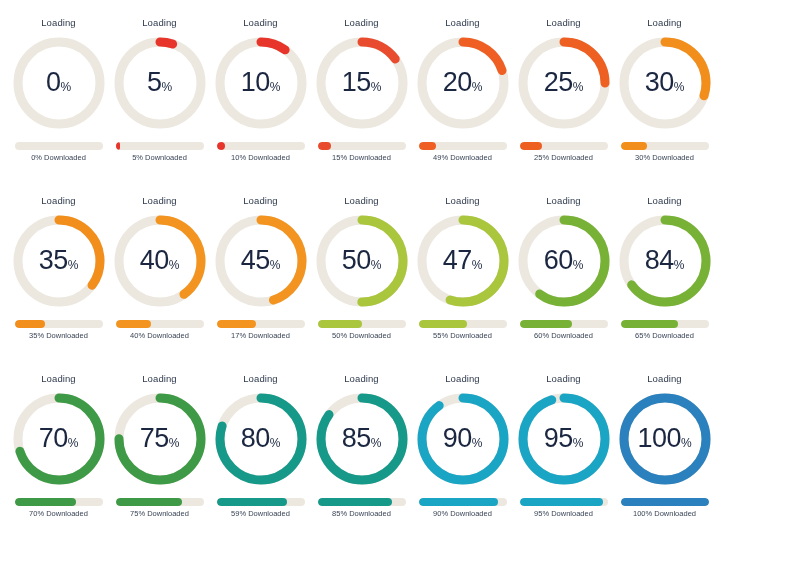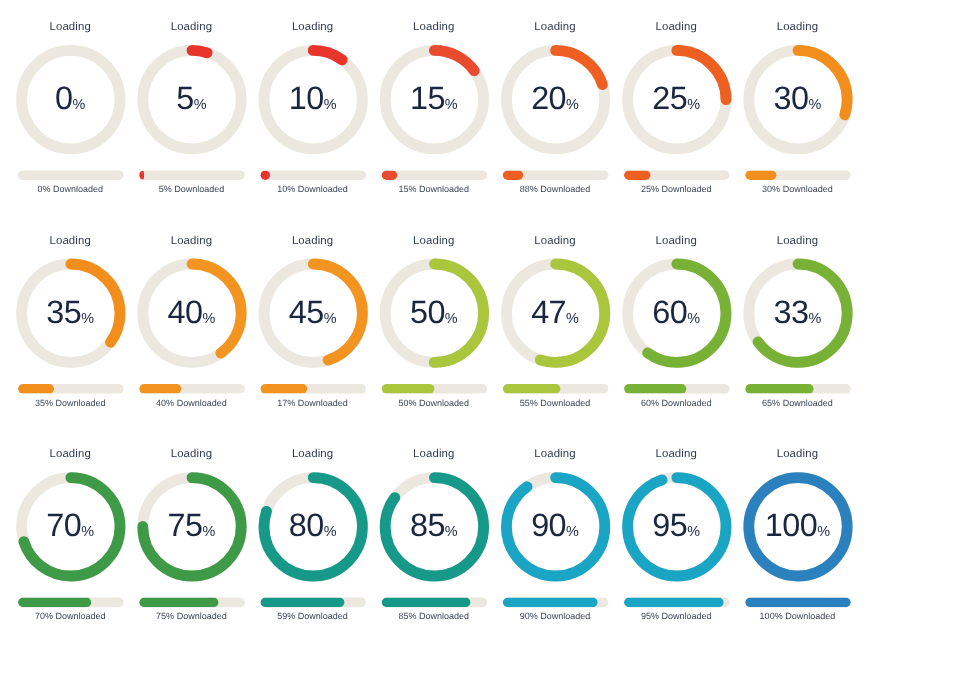--- a/index.html
+++ b/index.html
@@ -178,21 +178,21 @@
         </svg>
         <div class="dial-center">
           <span class="pct-num">20</span>
           <span class="pct-sign">%</span>
         </div>
       </div>
       <div class="bar-wrap">
         <div class="bar-track">
           <div class="bar-fill" style="background: rgb(239, 95, 35); width: 20%;"></div>
         </div>
-        <div class="bar-label">88% Downloaded</div>
+        <div class="bar-label">49% Downloaded</div>
       </div>
     </div>
     <div class="cell">
       <div class="loading-label">Loading</div>
       <div class="dial">
         <svg viewBox="0 0 100 100">
           <circle cx="50" cy="50" r="41" fill="none" stroke="#ece8df" stroke-width="9"></circle>
           <circle cx="50" cy="50" r="41" fill="none" stroke="#ee5f22" stroke-width="9" stroke-linecap="round" stroke-dasharray="64.40264939859075 193.20794819577225" transform="rotate(-90 50 50)"></circle>
         </svg>
         <div class="dial-center">
@@ -341,21 +341,21 @@
       </div>
     </div>
     <div class="cell">
       <div class="loading-label">Loading</div>
       <div class="dial">
         <svg viewBox="0 0 100 100">
           <circle cx="50" cy="50" r="41" fill="none" stroke="#ece8df" stroke-width="9"></circle>
           <circle cx="50" cy="50" r="41" fill="none" stroke="#77b237" stroke-width="9" stroke-linecap="round" stroke-dasharray="167.44688843633597 90.16370915802705" transform="rotate(-90 50 50)"></circle>
         </svg>
         <div class="dial-center">
-          <span class="pct-num">33</span>
+          <span class="pct-num">84</span>
           <span class="pct-sign">%</span>
         </div>
       </div>
       <div class="bar-wrap">
         <div class="bar-track">
           <div class="bar-fill" style="background: rgb(119, 178, 55); width: 65%;"></div>
         </div>
         <div class="bar-label">65% Downloaded</div>
       </div>
     </div>

